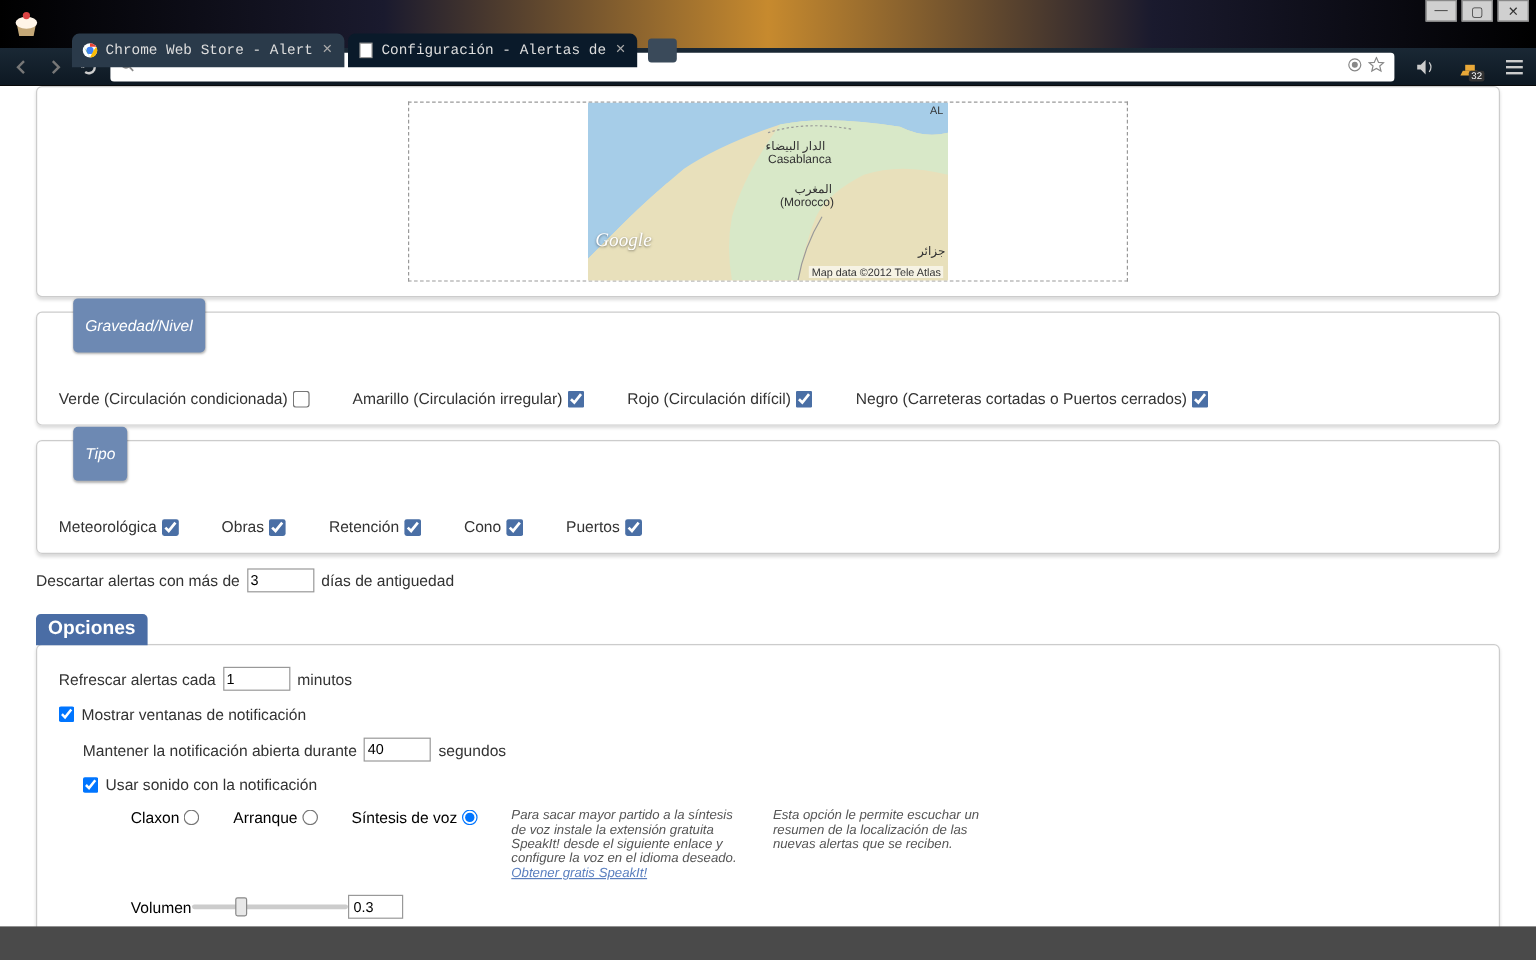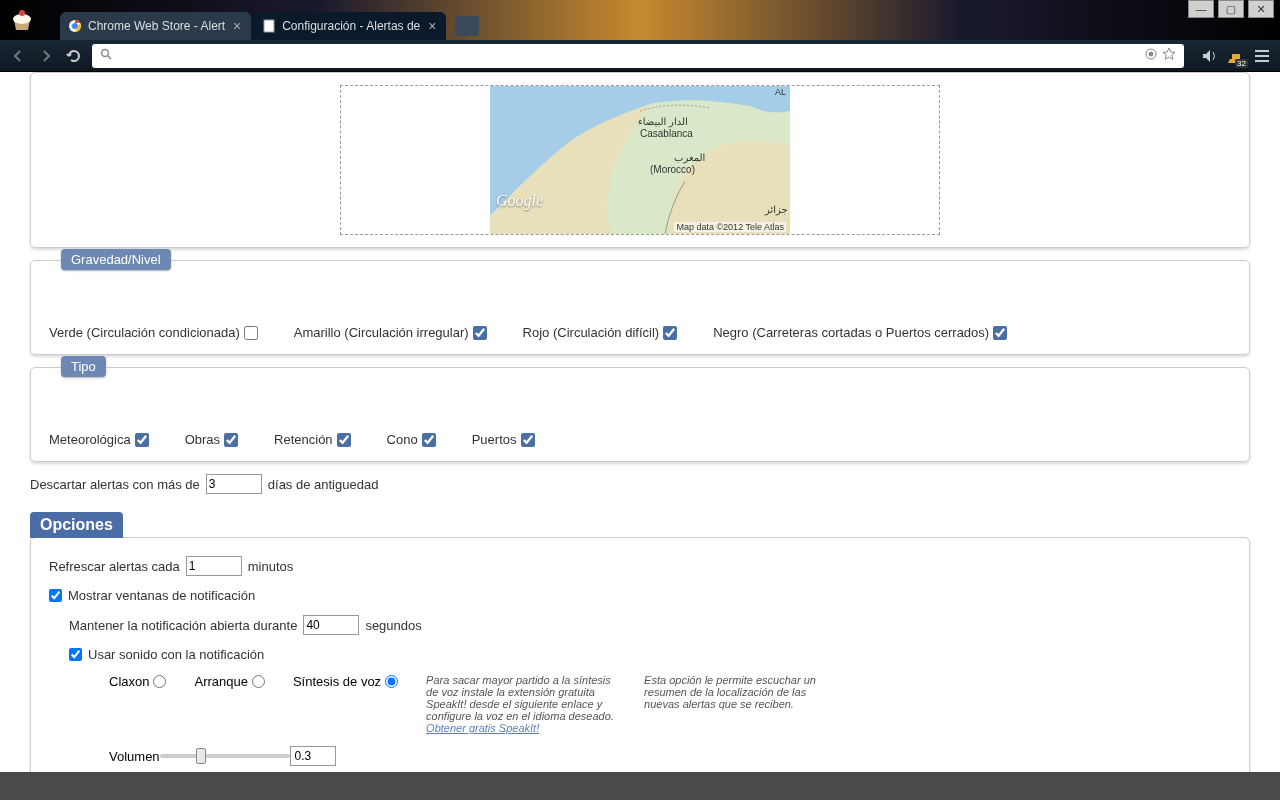--- a/index.html
+++ b/index.html
@@ -1,59 +1,59 @@
 <!DOCTYPE html>
 <html><head>
 <meta charset="utf-8">
 <style>
 * { box-sizing: border-box; margin: 0; padding: 0; }
 body { font-family: Arial, sans-serif; font-size: 13px; background: #3a3a3a; width: 1280px; height: 800px; overflow: hidden; position: relative; }
 
 
 .window-titlebar { height: 40px; background: linear-gradient(90deg, #000 0%, #1a1a2e 25%, #c78a2e 50%, #1a1a2e 75%, #000 100%); position: relative; }
 .cupcake-icon { position: absolute; left: 8px; top: 6px; width: 28px; height: 28px; }
-.tab-strip { position: absolute; left: 60px; top: 12px; display: flex; gap: 0; }
+.tab-strip { position: absolute; left: 60px; top: 28px; display: flex; gap: 0; font-family: Liberation Mono, monospace; }
 .tab { height: 28px; background: #2a3a4a; color: #ddd; padding: 0 8px; display: flex; align-items: center; gap: 6px; border-radius: 6px 6px 0 0; font-size: 12px; min-width: 175px; position: relative; margin-right: 3px; }
 .tab.active { background: #0a1a2a; }
 .tab .favicon { width: 14px; height: 14px; }
 .tab .tab-title { flex: 1; white-space: nowrap; overflow: hidden; }
 .tab .tab-close { width: 12px; height: 12px; color: #aaa; cursor: pointer; font-size: 14px; line-height: 12px; text-align: center; }
 .new-tab-btn { width: 24px; height: 20px; background: #3a4a5a; border-radius: 3px; margin-left: 6px; margin-top: 4px; }
 .win-controls { position: absolute; right: 6px; top: 0; display: flex; gap: 4px; }
 .win-btn { width: 26px; height: 18px; background: #d0d0d0; border: 1px solid #888; color: #333; font-size: 11px; display: flex; align-items: center; justify-content: center; }
 
 .toolbar { height: 32px; background: linear-gradient(#1a2835, #0d1822); display: flex; align-items: center; padding: 0 8px; gap: 8px; border-bottom: 1px solid #000; }
 .nav-btn { width: 20px; height: 20px; color: #888; display: flex; align-items: center; justify-content: center; cursor: pointer; }
 .nav-btn svg { width: 16px; height: 16px; }
 .url-bar { flex: 1; height: 24px; background: #fff; border-radius: 3px; display: flex; align-items: center; padding: 0 8px; gap: 6px; }
 .url-bar .search-icon { color: #888; }
 .url-bar input { flex: 1; border: none; outline: none; font-size: 13px; }
 .url-right { display: flex; gap: 4px; align-items: center; }
-.ext-icons { display: flex; gap: 6px; align-items: flex-start; margin-left: 8px; }
+.ext-icons { display: flex; gap: 17px; align-items: flex-start; margin-left: 8px; }
 .ext-icon { width: 20px; height: 20px; position: relative; }
 .ext-badge { position: absolute; bottom: -2px; right: -2px; background: #333; color: #fff; font-size: 8px; padding: 0 2px; border-radius: 2px; }
 .menu-icon { color: #ccc; }
 
 
 .content-viewport { position: absolute; top: 72px; left: 0; right: 0; bottom: 0; background: #fff; overflow-y: scroll; }
 .content { background: #fff; padding: 0 30px 20px 30px; }
 
 
 .map-card { border: 1px solid #ccc; border-radius: 5px; box-shadow: 0 2px 3px rgba(0,0,0,0.15); padding: 12px 18px 12px 18px; margin-bottom: 12px; position: relative; }
 .map-container { display: flex; justify-content: center; }
 .map-wrap { width: 600px; border: 1px dashed #999; position: relative; }
 .map-img { width: 300px; height: 148px; margin: 0 auto; display: block; background: linear-gradient(180deg, #a6cde8 0%, #a6cde8 45%, #e8e0bb 45%, #e8e0bb 100%); position: relative; overflow: hidden; }
 .map-labels { position: absolute; top: 0; left: 0; right: 0; bottom: 0; font-size: 10px; color: #333; }
 .map-labels span { position: absolute; }
 .google-logo { position: absolute; left: 6px; bottom: 24px; color: #fff; font-size: 16px; font-family: Georgia, serif; text-shadow: 0 1px 2px rgba(0,0,0,0.5); font-style: italic; }
 .map-attrib { position: absolute; right: 4px; bottom: 2px; font-size: 9px; color: #333; background: rgba(255,255,255,0.6); padding: 0 2px; }
 
 
 .field-card { border: 1px solid #ccc; border-radius: 5px; box-shadow: 0 2px 3px rgba(0,0,0,0.15); padding: 24px 18px 14px 18px; margin-bottom: 12px; position: relative; }
-.field-legend { position: absolute; top: -12px; left: 30px; background: #6d89b3; color: #fff; padding: 3px 10px; border-radius: 4px; font-size: 13px; box-shadow: 0 1px 2px rgba(0,0,0,0.3); }
+.field-legend { position: absolute; top: -12px; left: 30px; background: #6d89b3; color: #fff; padding: 15px 10px; border-radius: 4px; font-size: 13px; box-shadow: 0 1px 2px rgba(0,0,0,0.3); font-style: italic; }
 .field-row { display: flex; gap: 36px; flex-wrap: wrap; align-items: center; margin-top: 40px; }
 .check-item { display: flex; align-items: center; gap: 4px; color: #333; }
 .check-item input[type=checkbox] { width: 14px; height: 14px; accent-color: #4a6fa5; }
 
 
 .discard-row { display: flex; align-items: center; gap: 6px; margin: 10px 0 18px 0; color: #333; }
 input[type=number] { width: 56px; height: 20px; border: 1px solid #999; padding: 0 2px; font-size: 12px; }
 
 
 .options-section { margin-top: 0; }
@@ -189,21 +189,21 @@
           <svg width="300" height="148" style="position:absolute;top:0;left:0">
             <path d="M0 0 L300 0 L300 25 Q280 30 260 20 Q200 10 160 18 Q110 35 80 55 Q50 80 30 100 Q10 120 0 130 Z" fill="#a6cde8"></path>
             <path d="M0 130 Q10 120 30 100 Q50 80 80 55 Q110 35 160 18 Q200 10 260 20 Q280 30 300 25 L300 148 L0 148 Z" fill="#e8e0bb"></path>
             <path d="M160 18 Q200 10 260 20 Q280 30 300 25 L300 60 Q260 50 230 60 Q200 75 190 95 Q180 120 175 148 L120 148 Q115 120 120 95 Q130 60 160 18" fill="#d8e8c8"></path>
             <path d="M150 25 Q180 15 220 22" fill="none" stroke="#999" stroke-dasharray="2,2"></path>
             <path d="M195 95 Q180 120 175 148" fill="none" stroke="#999"></path>
           </svg>
           <div class="map-labels">
             <span style="top:30px;left:148px">الدار البيضاء</span>
             <span style="top:42px;left:150px">Casablanca</span>
-            <span style="top:66px;left:184px">المغرب</span>
+            <span style="top:66px;left:172px">المغرب</span>
             <span style="top:78px;left:160px">(Morocco)</span>
             <span style="top:118px;left:275px">جزائر</span>
             <span style="top:1px;right:4px;font-size:9px">AL</span>
           </div>
           <div class="google-logo">Google</div>
           <div class="map-attrib">Map data ©2012 Tele Atlas</div>
         </div>
       </div>
     </div>
   </div>

